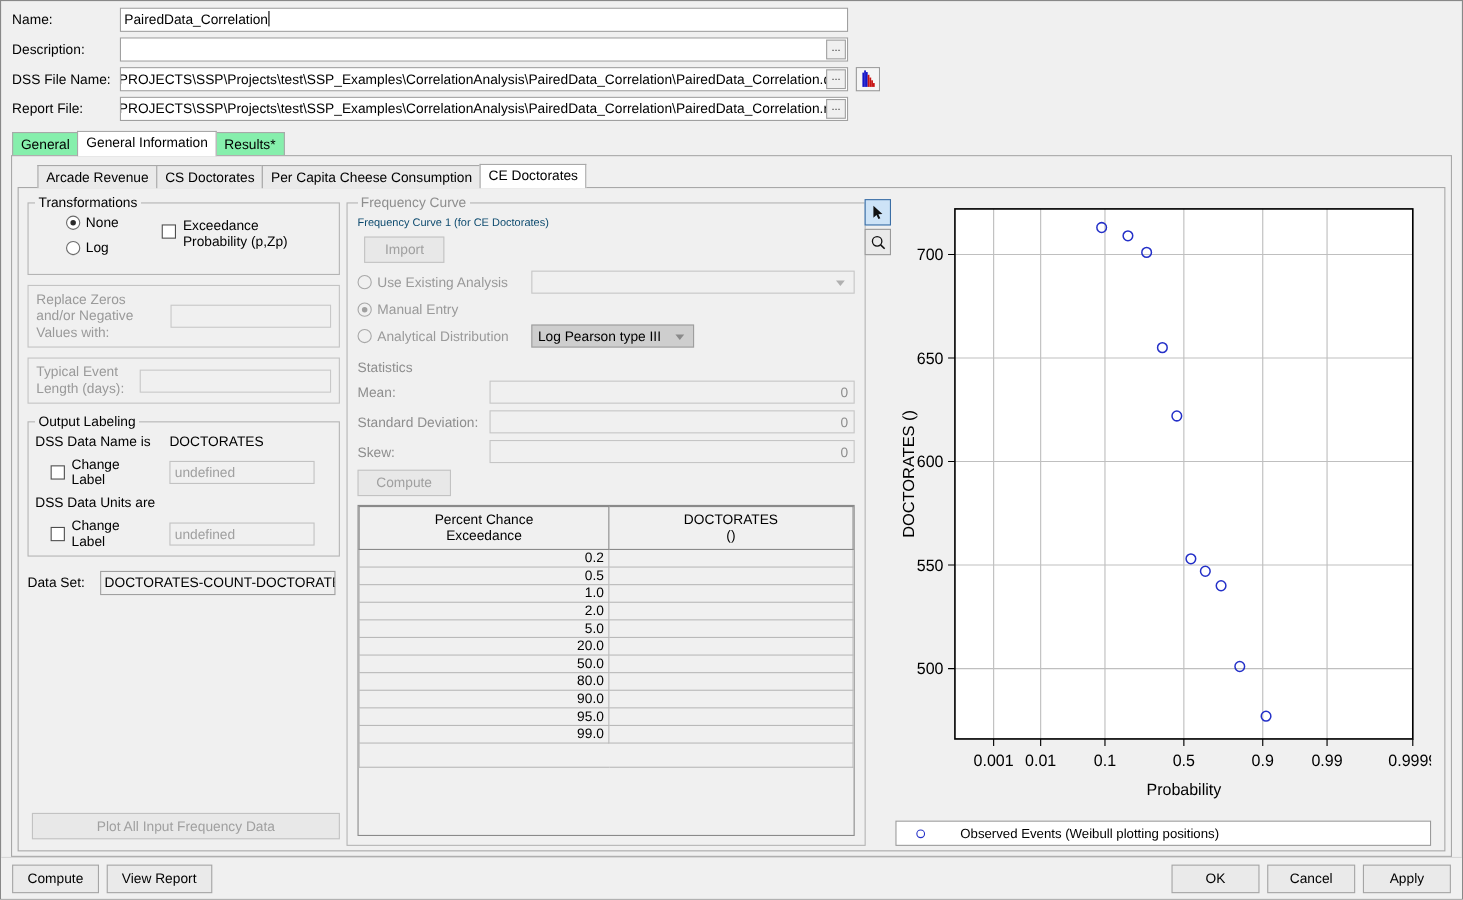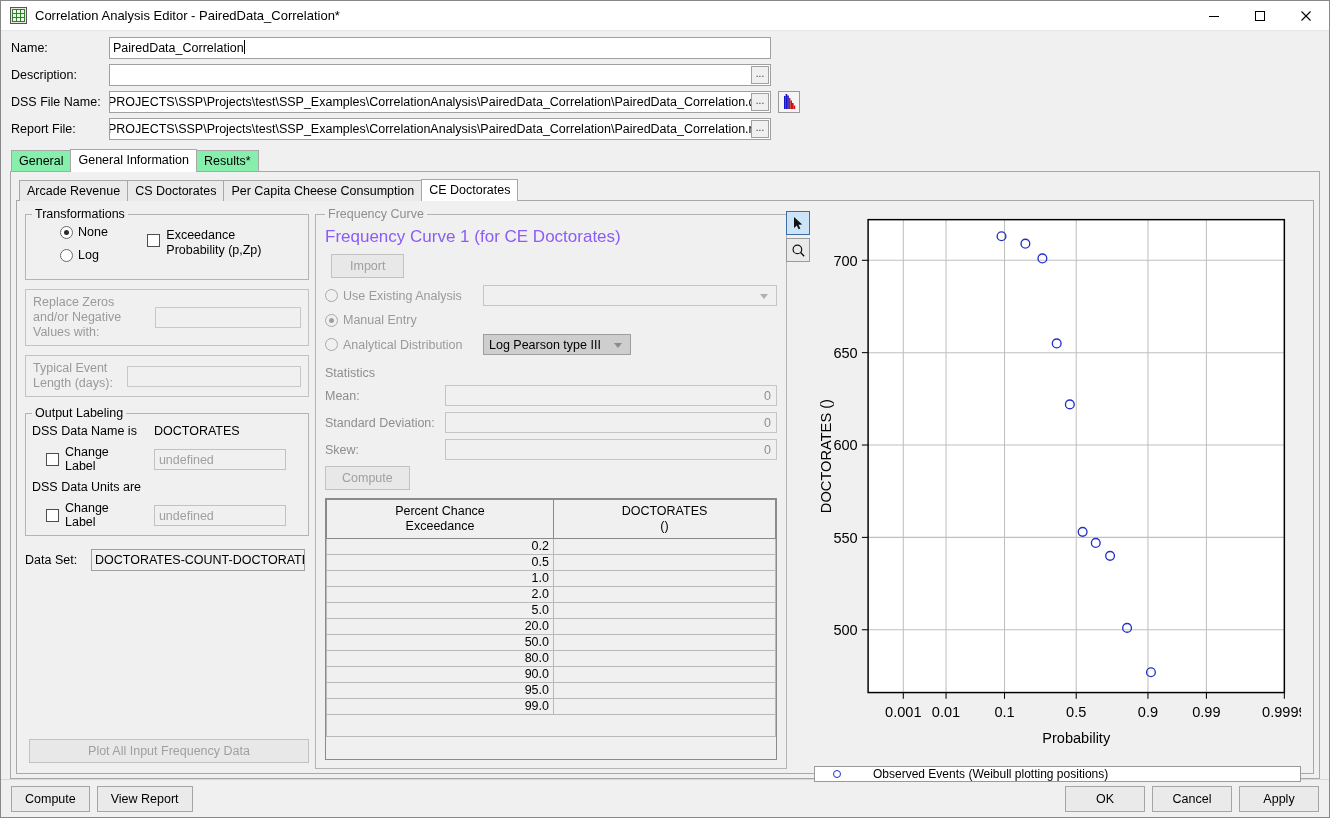--- a/index.html
+++ b/index.html
@@ -80,21 +80,21 @@
     border: 1px solid #a8a8a8; border-bottom: none;
     background: #86efac; margin-right: -1px; position: relative; top: 1px;
     height: 22px; line-height: 15px;
   }
   .tab.active { background: #fff; height: 23px; z-index: 2; }
   .outer-panel {
     margin: 0 9px 0 9px; border: 1px solid #a8a8a8; background: #f0f0f0;
     flex: 1 1 auto; position: relative; padding: 6px 5px 4px 5px;
     display: flex; flex-direction: column; min-height: 0;
   }
-  .tabs-inner { display: flex; align-items: flex-end; height: 22px; margin-left: 3px; }
+  .tabs-inner { display: flex; align-items: flex-end; height: 22px; margin-left: 18px; }
   .tab2 {
     font-size: 12.5px; padding: 2px 7px;
     border: 1px solid #a8a8a8; border-bottom: none;
     background: #eaeaea; margin-right: -1px; position: relative; top: 1px;
     height: 21px; line-height: 16px;
   }
   .tab2.active { background: #fff; height: 22px; z-index: 2; }
   .inner-panel {
     border: 1px solid #a8a8a8; background: #f0f0f0;
     flex: 1 1 auto; display: flex; min-height: 0; padding: 4px;
@@ -157,21 +157,21 @@
   .btn.dis { color: #a0a0a0; background:#e8e8e8; border-color:#c2c2c2; }
   .spacer { flex: 1 1 auto; }
 
   
   .col-mid { width: 468px; flex: 0 0 468px; padding: 2px 2px 0 2px; display:flex; flex-direction:column;}
   fieldset.fcurve {
     border: 1px solid #b4b4b4; margin: 0; padding: 6px 9px 8px 9px;
     flex: 1 1 auto; display:flex; flex-direction:column; min-height:0;
   }
   fieldset.fcurve > legend { font-size: 12.5px; color:#8e8e8e; padding: 0 3px;}
-  .fc-sub { font-size: 17px; color: #8b5cf6; margin-bottom: 7px; }
+  .fc-sub { font-size: 10px; color: #0c4a6e; margin-bottom: 7px; }
   .fc-row { display:flex; align-items:center; margin-bottom: 7px; }
   .combo-dis {
     border: 1px solid #c5c5c5; background: #f0f0f0; height: 21px; width: 294px;
     position: relative;
   }
   .combo-dis .arrow {
     position:absolute; right: 8px; top: 8px;
     width: 0; height: 0; border-left: 4px solid transparent; border-right: 4px solid transparent;
     border-top: 5px solid #b0b0b0;
   }
@@ -230,42 +230,20 @@
   }
   .bottom .btn { margin-right: 7px; padding: 5px 13px; }
   .bottom .right { margin-left: auto; display:flex; }
   .bottom .right .btn { width: 80px; margin-left: 7px; margin-right: 0; }
 </style>
 </head>
 <body>
 
 <div class="window">
 
-  <div class="titlebar">
-    <div class="title-icon"></div>
-    <div class="title-text">Correlation Analysis Editor - PairedData_Correlation*</div>
-    <div class="win-buttons">
-      <div class="win-btn">
-        <svg width="14" height="14" viewBox="0 0 14 14">
-            <line x1="2" y1="7.5" x2="12" y2="7.5" stroke="#000" stroke-width="1"></line>
-          </svg>
-      </div>
-      <div class="win-btn">
-        <svg width="14" height="14" viewBox="0 0 14 14">
-            <rect x="2.5" y="2.5" width="9" height="9" fill="none" stroke="#000" stroke-width="1"></rect>
-          </svg>
-      </div>
-      <div class="win-btn">
-        <svg width="14" height="14" viewBox="0 0 14 14">
-            <line x1="2.5" y1="2.5" x2="11.5" y2="11.5" stroke="#000" stroke-width="1.1"></line>
-            <line x1="11.5" y1="2.5" x2="2.5" y2="11.5" stroke="#000" stroke-width="1.1"></line>
-          </svg>
-      </div>
-    </div>
-  </div>
 
   <div class="form-head">
     <div class="form-row">
       <div class="form-label">Name:</div>
       <div class="tb name"><span>PairedData_Correlation</span><span class="caret"></span></div>
     </div>
     <div class="form-row">
       <div class="form-label">Description:</div>
       <div class="tb wide"><span></span><span class="ell-btn">...</span></div>
     </div>

